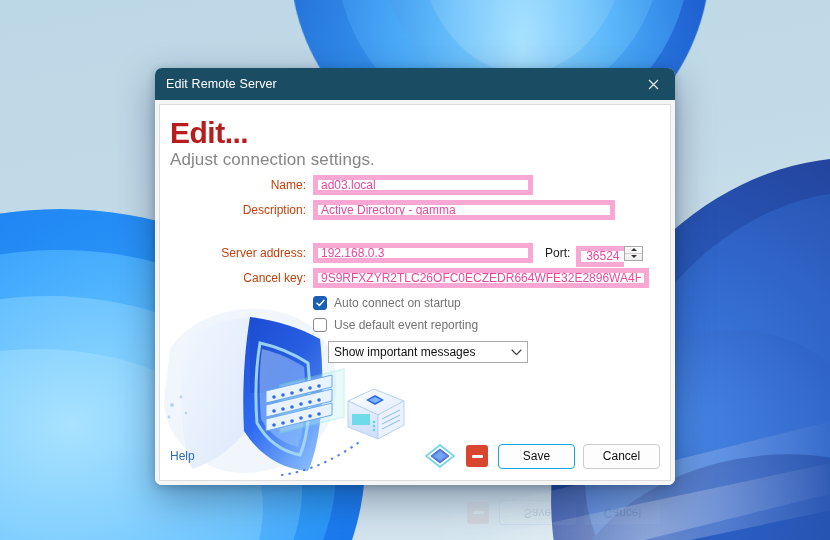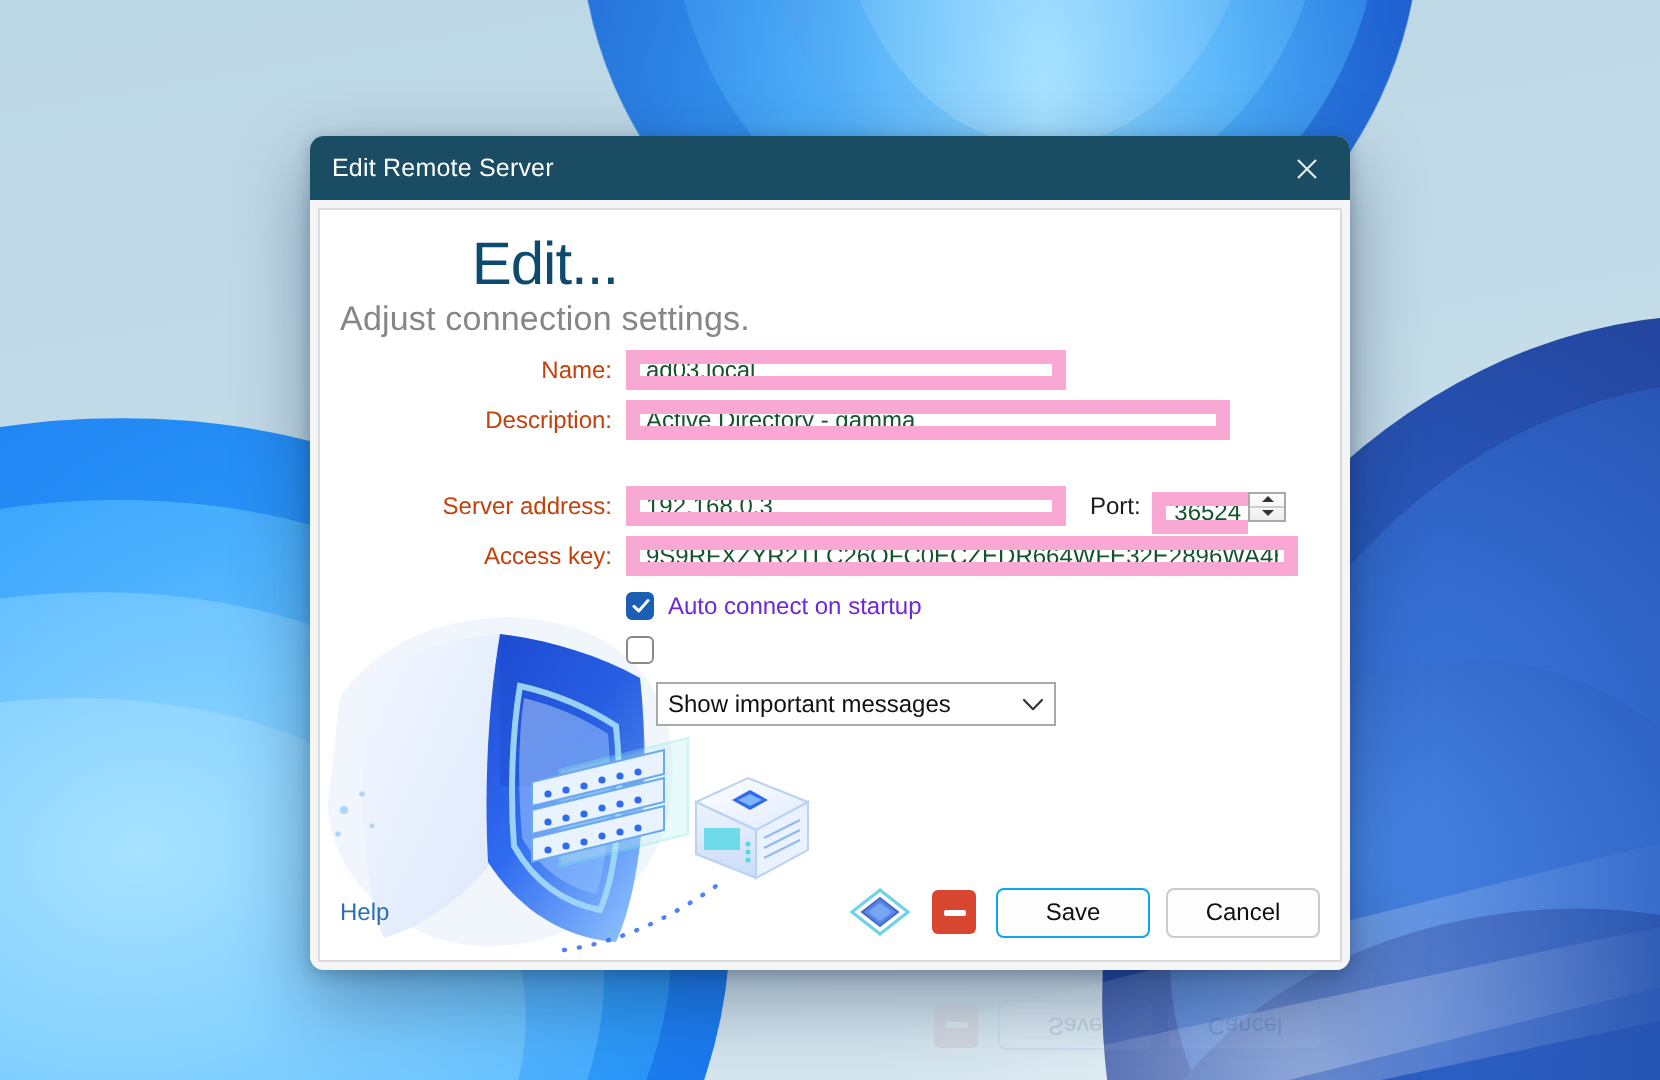--- a/index.html
+++ b/index.html
@@ -162,25 +162,24 @@
   }
 
   
   #heading-wrap {
     position: absolute;
     left: 10px;
     top: 12px;
   }
   #heading {
     font-size: 30px;
-    font-weight: normal;
-    color: #0c4a6e;
+    font-weight: bold;
+    color: #b91c1c;
     letter-spacing: -0.5px;
     line-height: 1.05;
-    text-align: center;
   }
   #subheading {
     font-size: 17px;
     color: #868686;
     margin-top: 1px;
     letter-spacing: .1px;
   }
 
   
   #illustration {
@@ -211,22 +210,22 @@
     text-align: right;
     font-size: 12px;
     color: #c2410c;
     padding-right: 7px;
     box-sizing: border-box;
     white-space: nowrap;
   }
   .tinput {
     font-family: "Liberation Sans", sans-serif;
     font-size: 12px;
-    color: #14532d;
-    border: 7px solid #f9a8d4;
+    color: #ec4899;
+    border: 5px solid #f9a8d4;
     background: #ffffff;
     height: 20px;
     padding: 0 3px;
     box-sizing: border-box;
     outline: none;
   }
   #name-input { width: 220px; }
   #desc-input { width: 302px; }
   #addr-input { width: 220px; }
   #key-input  { width: 336px; }
@@ -295,21 +294,21 @@
     flex: none;
   }
   .cbox.checked {
     background: #1a5fb4;
     border-color: #1a5fb4;
   }
   .cbox.checked svg { display: block; }
   .cbox svg { display: none; }
   .cb-label {
     font-size: 12px;
-    color: #6d28d9;
+    color: #737373;
   }
 
   
   #select-row {
     margin-left: 168px;
     margin-top: 9px;
     position: relative;
     z-index: 3;
   }
   #select-box {
@@ -596,37 +595,38 @@
                   <span class="arrow-up"></span>
                 </div>
               <div class="spin-btn">
                   <span class="arrow-dn"></span>
                 </div>
             </div>
           </div>
         </div>
 
         <div class="row">
-          <div class="row-label">Access key:</div>
+          <div class="row-label">Cancel key:</div>
           <input class="tinput" id="key-input" type="text" value="9S9RFXZYR2TLC26OFC0ECZEDR664WFE32E2896WA4H7R7LV8" style="">
         </div>
 
         <div class="cb-row">
           <div class="cbox checked">
             <svg width="9" height="8" viewBox="0 0 9 8" aria-hidden="true">
               <path d="M1 4.2 L3.4 6.5 L8 1.3" stroke="#ffffff" stroke-width="1.5" fill="none" stroke-linecap="round" stroke-linejoin="round"></path>
             </svg>
           </div>
           <div class="cb-label">Auto connect on startup</div>
         </div>
 
         <div class="cb-row">
           <div class="cbox">
             
           </div>
+          <div class="cb-label">Use default event reporting</div>
         </div>
 
         <div id="select-row">
           <div id="select-box">
             <span>Show important messages</span>
             <span id="select-chevron">
               <svg width="11" height="7" viewBox="0 0 11 7" aria-hidden="true">
                 <path d="M1 1 L5.5 5.6 L10 1" stroke="currentColor" stroke-width="1.1" fill="none" stroke-linecap="round" stroke-linejoin="round"></path>
               </svg>
             </span>

